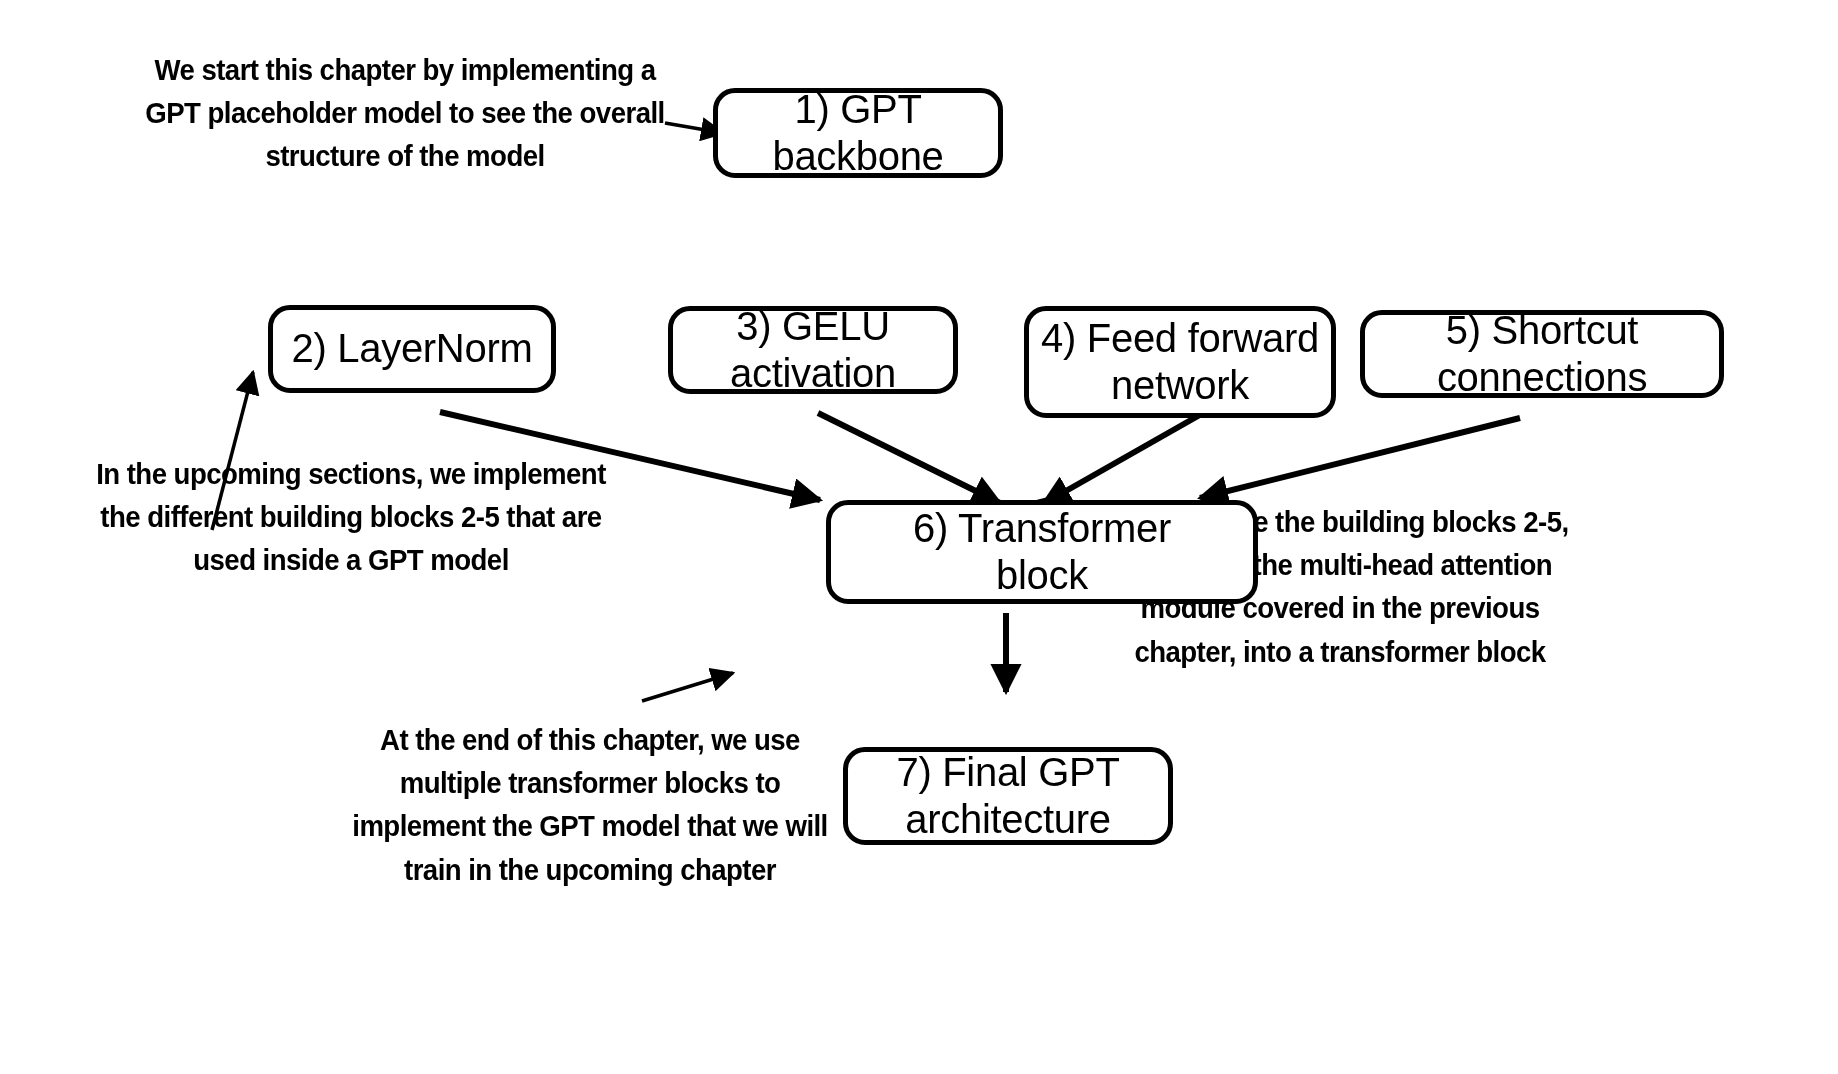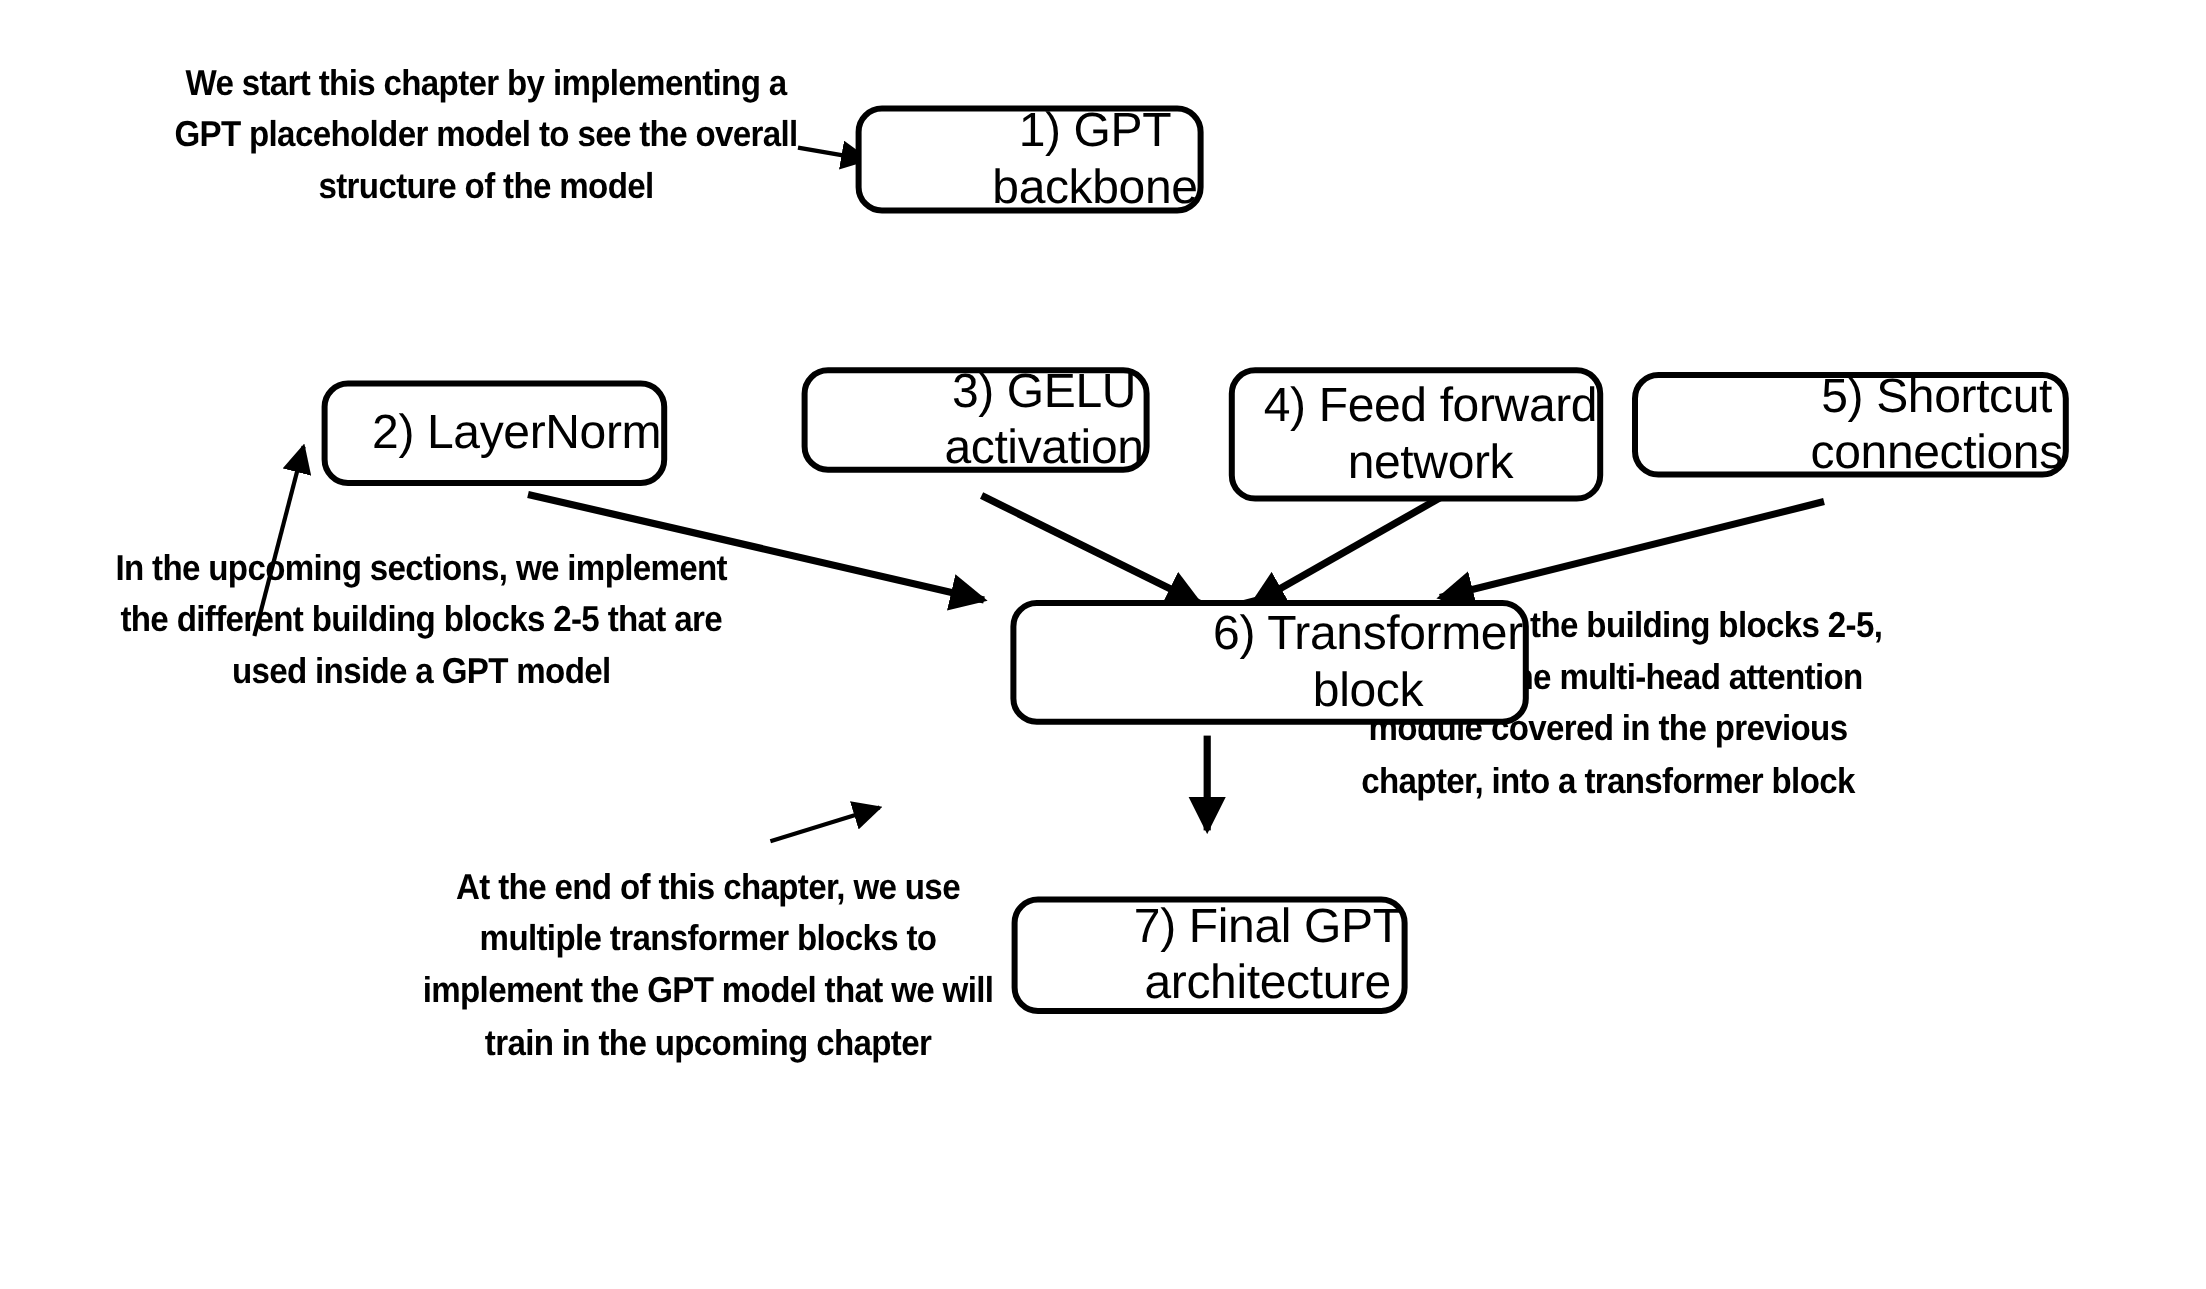--- a/index.html
+++ b/index.html
@@ -24,21 +24,21 @@
     pointer-events: none;
   }
   .node {
     position: absolute;
     box-sizing: border-box;
     border: 5px solid #000000;
     border-radius: 22px;
     background: #ffffff;
     display: flex;
     align-items: center;
-    justify-content: flex-end;
+    justify-content: center;
     text-align: center;
     font-family: "Liberation Sans", sans-serif;
     font-size: 40px;
     font-weight: 400;
     color: #000000;
     line-height: 1.18;
     letter-spacing: -0.3px;
     z-index: 3;
   }
   .note {
@@ -87,37 +87,37 @@
 
     <path d="M 1100 520 L 1025 504" fill="none" stroke="#000000" stroke-width="3.5" marker-end="url(#arrowSm)"></path>
 
     <path d="M 642 701 L 733 673" fill="none" stroke="#000000" stroke-width="3.5" marker-end="url(#arrowSm)"></path>
   </svg>
 
   <div class="node" style="left:713px; top:88px; width:290px; height:90px;">
     <span>1) GPT<br>backbone</span>
   </div>
 
-  <div class="node" style="left:268px; top:305px; width:288px; height:88px;margin-top:12px;">
+  <div class="node" style="left:268px; top:305px; width:288px; height:88px;">
     <span>2) LayerNorm</span>
   </div>
 
   <div class="node" style="left:648px; top:306px; width:290px; height:88px;margin-left:20px;">
     <span>3) GELU<br>activation</span>
   </div>
 
   <div class="node" style="left:1024px; top:306px; width:312px; height:112px;">
     <span>4) Feed forward<br>network</span>
   </div>
 
   <div class="node" style="left:1360px; top:310px; width:364px; height:88px;">
     <span>5) Shortcut<br>connections</span>
   </div>
 
-  <div class="node" style="left:826px; top:500px; width:432px; height:104px;margin-left:16px;">
+  <div class="node" style="left:826px; top:500px; width:432px; height:104px;">
     <span>6) Transformer<br>block</span>
   </div>
 
   <div class="node" style="left:843px; top:700px; width:330px; height:98px;margin-top:47px;">
     <span>7) Final GPT<br>architecture</span>
   </div>
 
   <div class="note" style="left:120px; top:48px; width:570px;">We start this chapter by implementing a
 GPT placeholder model to see the overall
 structure of the model</div>

